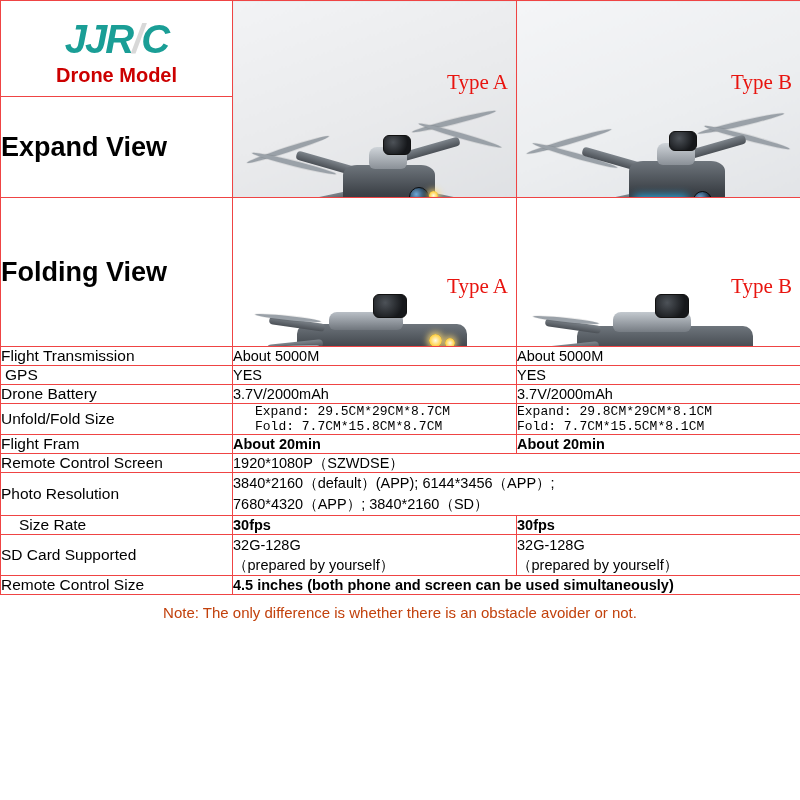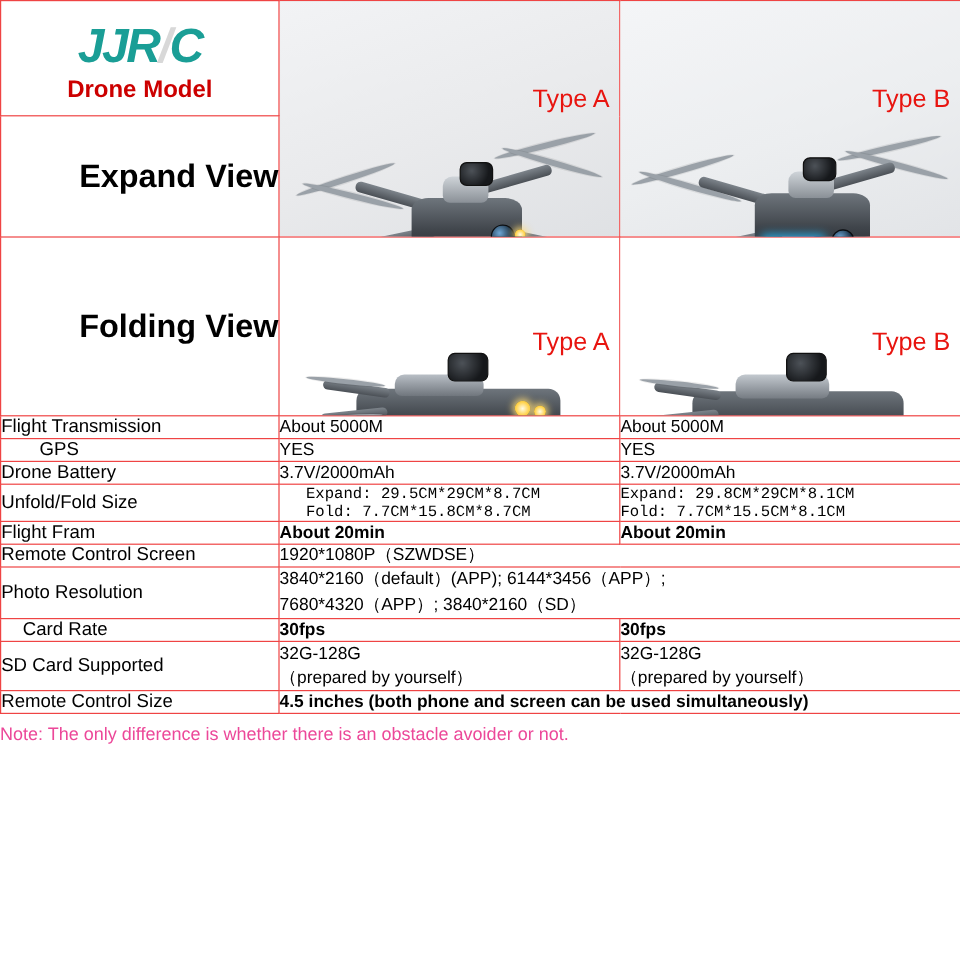--- a/index.html
+++ b/index.html
@@ -55,21 +55,21 @@
   .brand-sub {
     font-size: 20px;
     font-weight: bold;
     color: #cc0000;
     line-height: 24px;
     margin-top: 2px;
   }
   .viewlabel {
     font-size: 27px;
     font-weight: bold;
-    text-align: right;
+    text-align: left;
     border-radius: 18px;
   }
   .expand-cell { height: 100px; }
   .folding-cell { height: 148px; }
 
   .photo-cell {
     position: relative;
     padding: 0;
     overflow: hidden;
   }
@@ -78,21 +78,21 @@
     width: 100%;
     height: 100%;
   }
   .type-tag {
     position: absolute;
     right: 8px;
     color: #e8140f;
     font-size: 21px;
     font-weight: normal;
     z-index: 5;
-    font-family: Liberation Sans, sans-serif;
+    font-family: Liberation Serif, serif;
   }
   .tag-bottom { bottom: 4px; }
   .tag-top { top: 2px; }
 
   
   .bg-a-expand { background: linear-gradient(160deg,#f2f3f5 0%,#e9eaec 55%,#dfe1e4 100%); }
   .bg-b-expand { background: linear-gradient(160deg,#f4f5f7 0%,#eceef0 55%,#e2e4e7 100%); }
   .bg-fold { background: #ffffff; }
   .prop {
     position: absolute;
@@ -151,21 +151,22 @@
   }
   .val {
     font-size: 14.5px;
     padding: 6px 0 6px 14px;
     text-align: left;
     line-height: 17px;
   }
   .val-center-pad { padding-left: 30px; }
   .val.small { font-size: 13px; line-height: 15px; font-family: Liberation Mono, monospace; }
   .note {
-    color: #ec4899;
+    text-align: center;
+    color: #c2410c;
     font-size: 15px;
     padding-top: 9px;
     font-family: "Liberation Sans", sans-serif;
   }
 </style>
 </head>
 <body>
 
 <div class="sheet">
   <table class="spec">
@@ -269,21 +270,21 @@
           </div>
         </td>
       </tr>
 
       <tr>
         <td class="lbl">Flight Transmission</td>
         <td class="val val-center-pad">About 5000M</td>
         <td class="val">About 5000M</td>
       </tr>
       <tr>
-        <td class="lbl" style="padding-left:32px;">GPS</td>
+        <td class="lbl" style="padding-left:4px;">GPS</td>
         <td class="val val-center-pad">YES</td>
         <td class="val">YES</td>
       </tr>
       <tr>
         <td class="lbl">Drone Battery</td>
         <td class="val val-center-pad">3.7V/2000mAh</td>
         <td class="val">3.7V/2000mAh</td>
       </tr>
       <tr>
         <td class="lbl">Unfold/Fold Size</td>
@@ -300,21 +301,21 @@
       <tr>
         <td class="lbl">Remote Control Screen</td>
         <td class="val val-center-pad" colspan="2">1920*1080P（SZWDSE）</td>
       </tr>
       <tr>
         <td class="lbl">Photo Resolution</td>
         <td class="val val-center-pad" colspan="2" style="white-space:pre-line;line-height:21px;">3840*2160（default）(APP); 6144*3456（APP）;
 7680*4320（APP）;  3840*2160（SD）</td>
       </tr>
       <tr>
-        <td class="lbl" style="padding-left:18px;">Card Rate</td>
+        <td class="lbl" style="padding-left:18px;">Size Rate</td>
         <td class="val val-center-pad" style="font-weight:bold;">30fps</td>
         <td class="val" style="font-weight:bold;">30fps</td>
       </tr>
       <tr>
         <td class="lbl">SD Card Supported</td>
         <td class="val val-center-pad" style="white-space:pre-line;line-height:20px;">32G-128G
 （prepared by yourself）</td>
         <td class="val" style="white-space:pre-line;line-height:20px;">32G-128G
 （prepared by yourself）</td>
       </tr>

